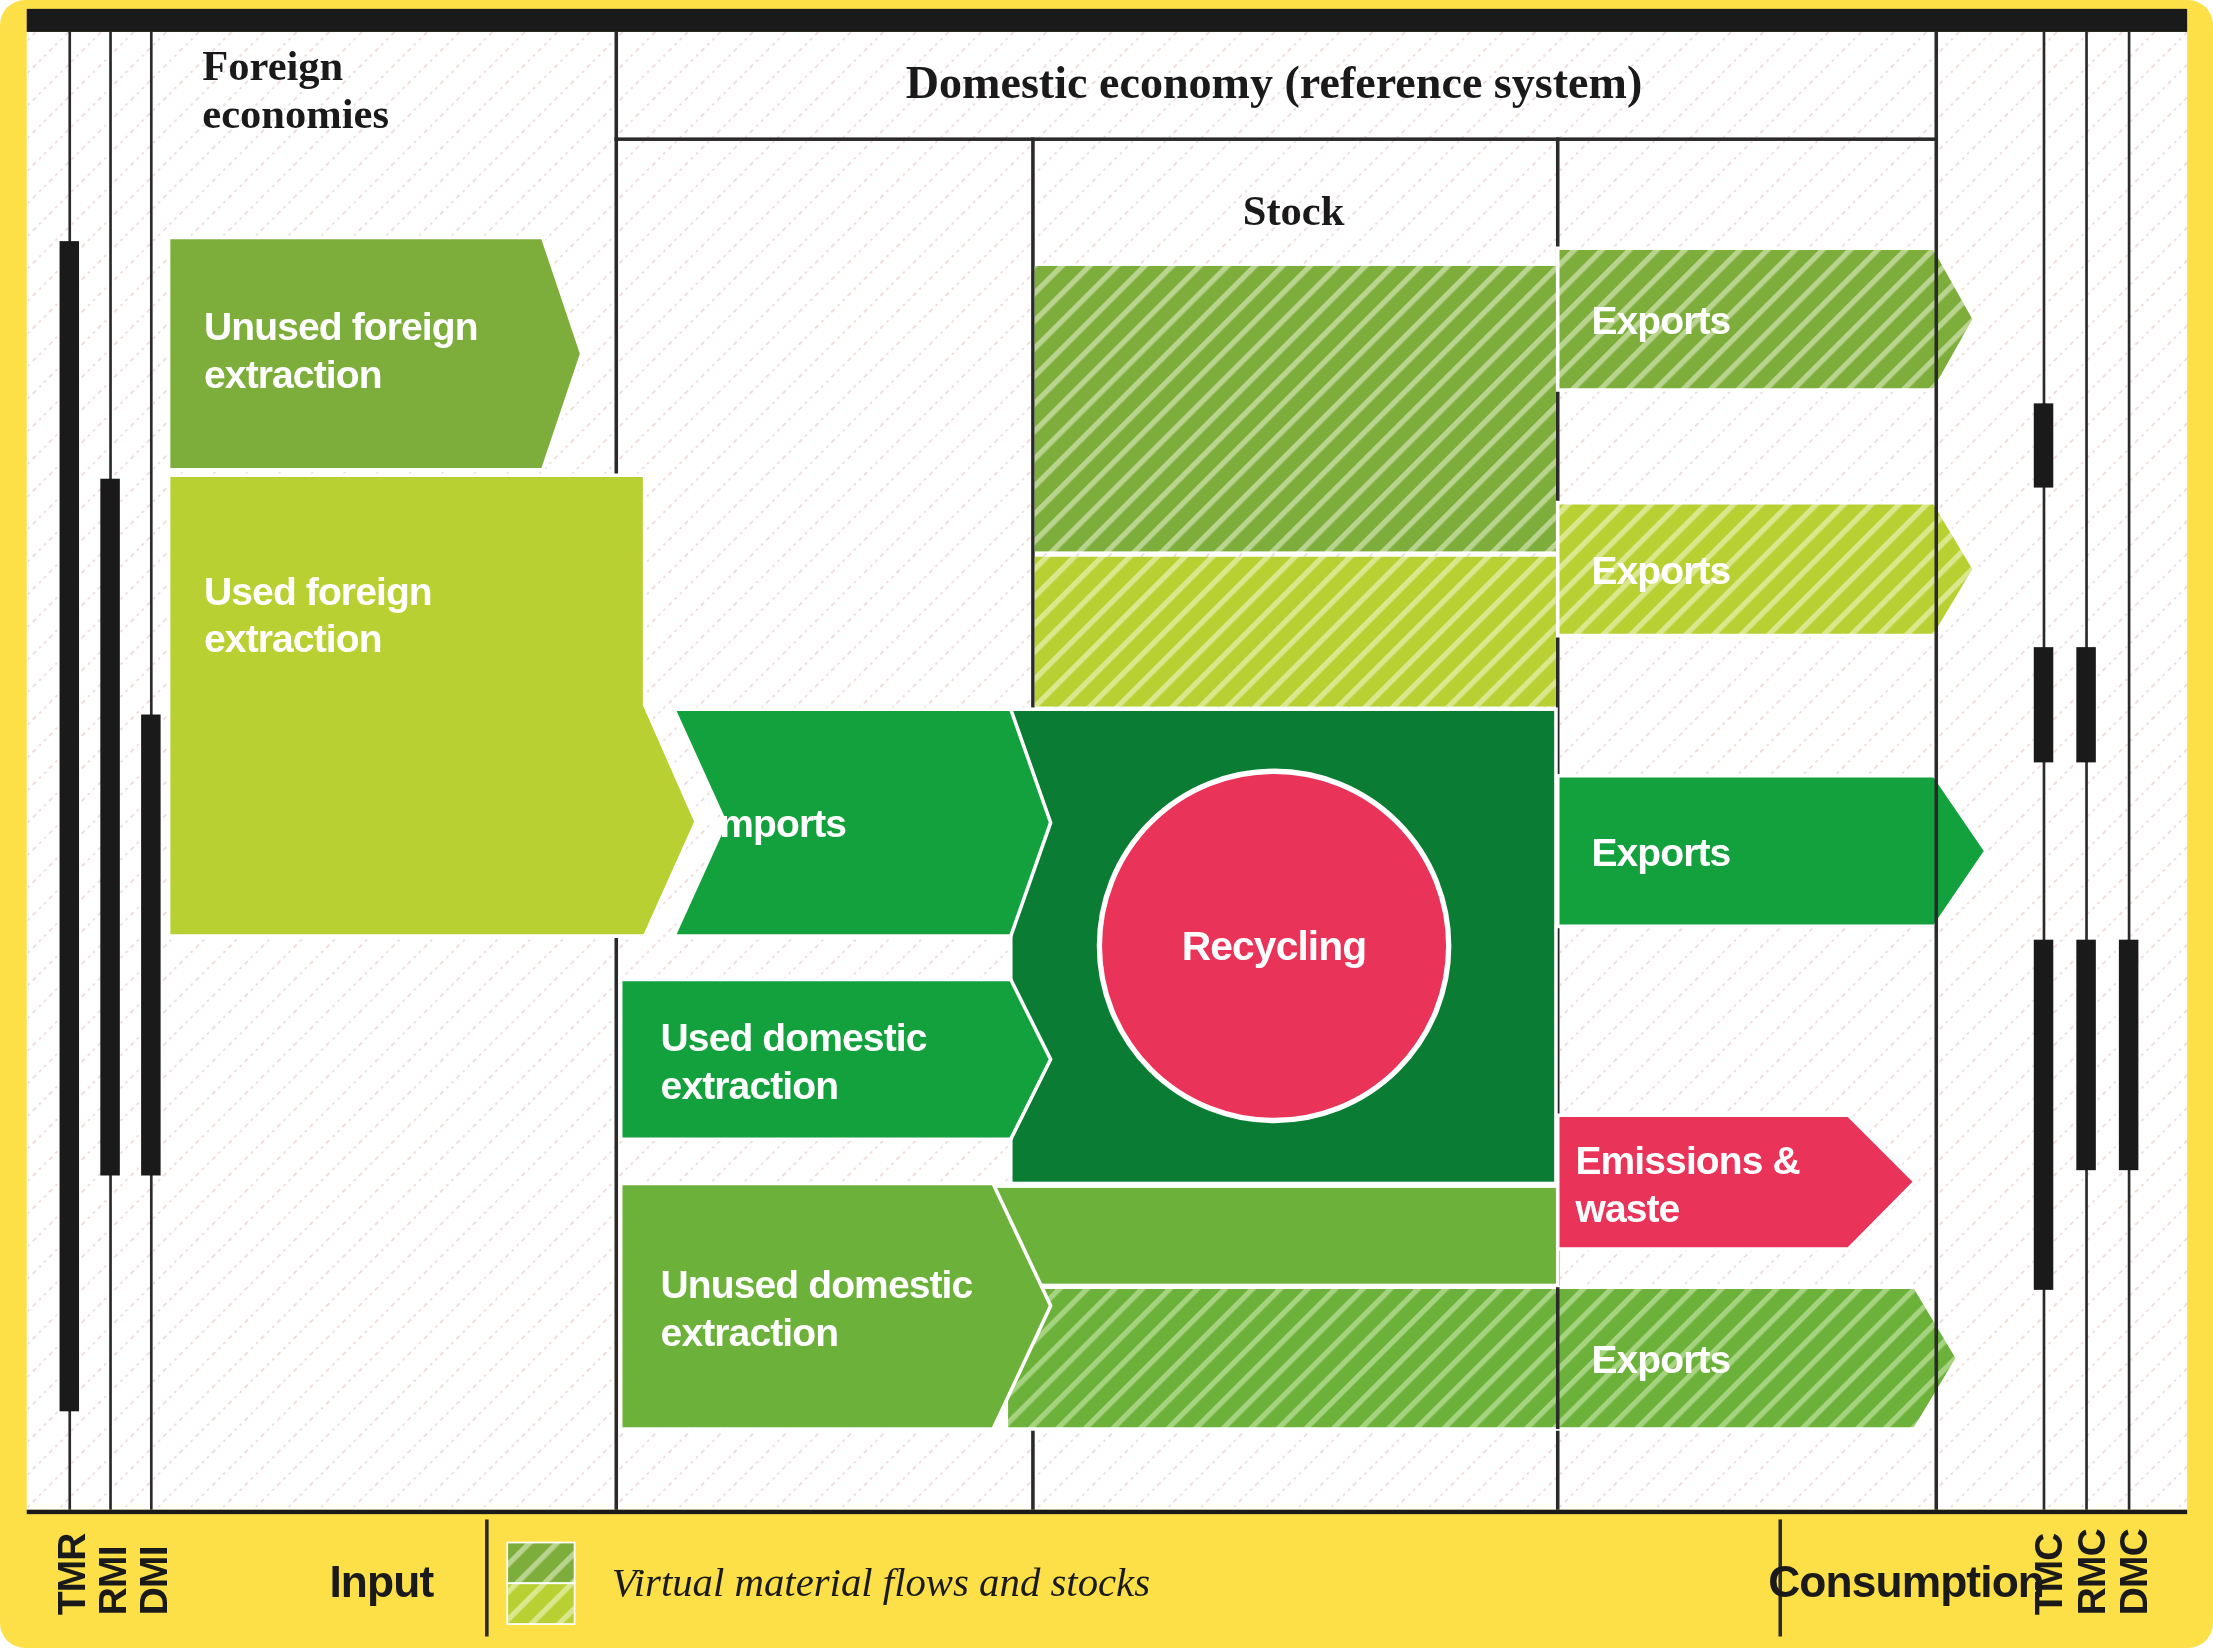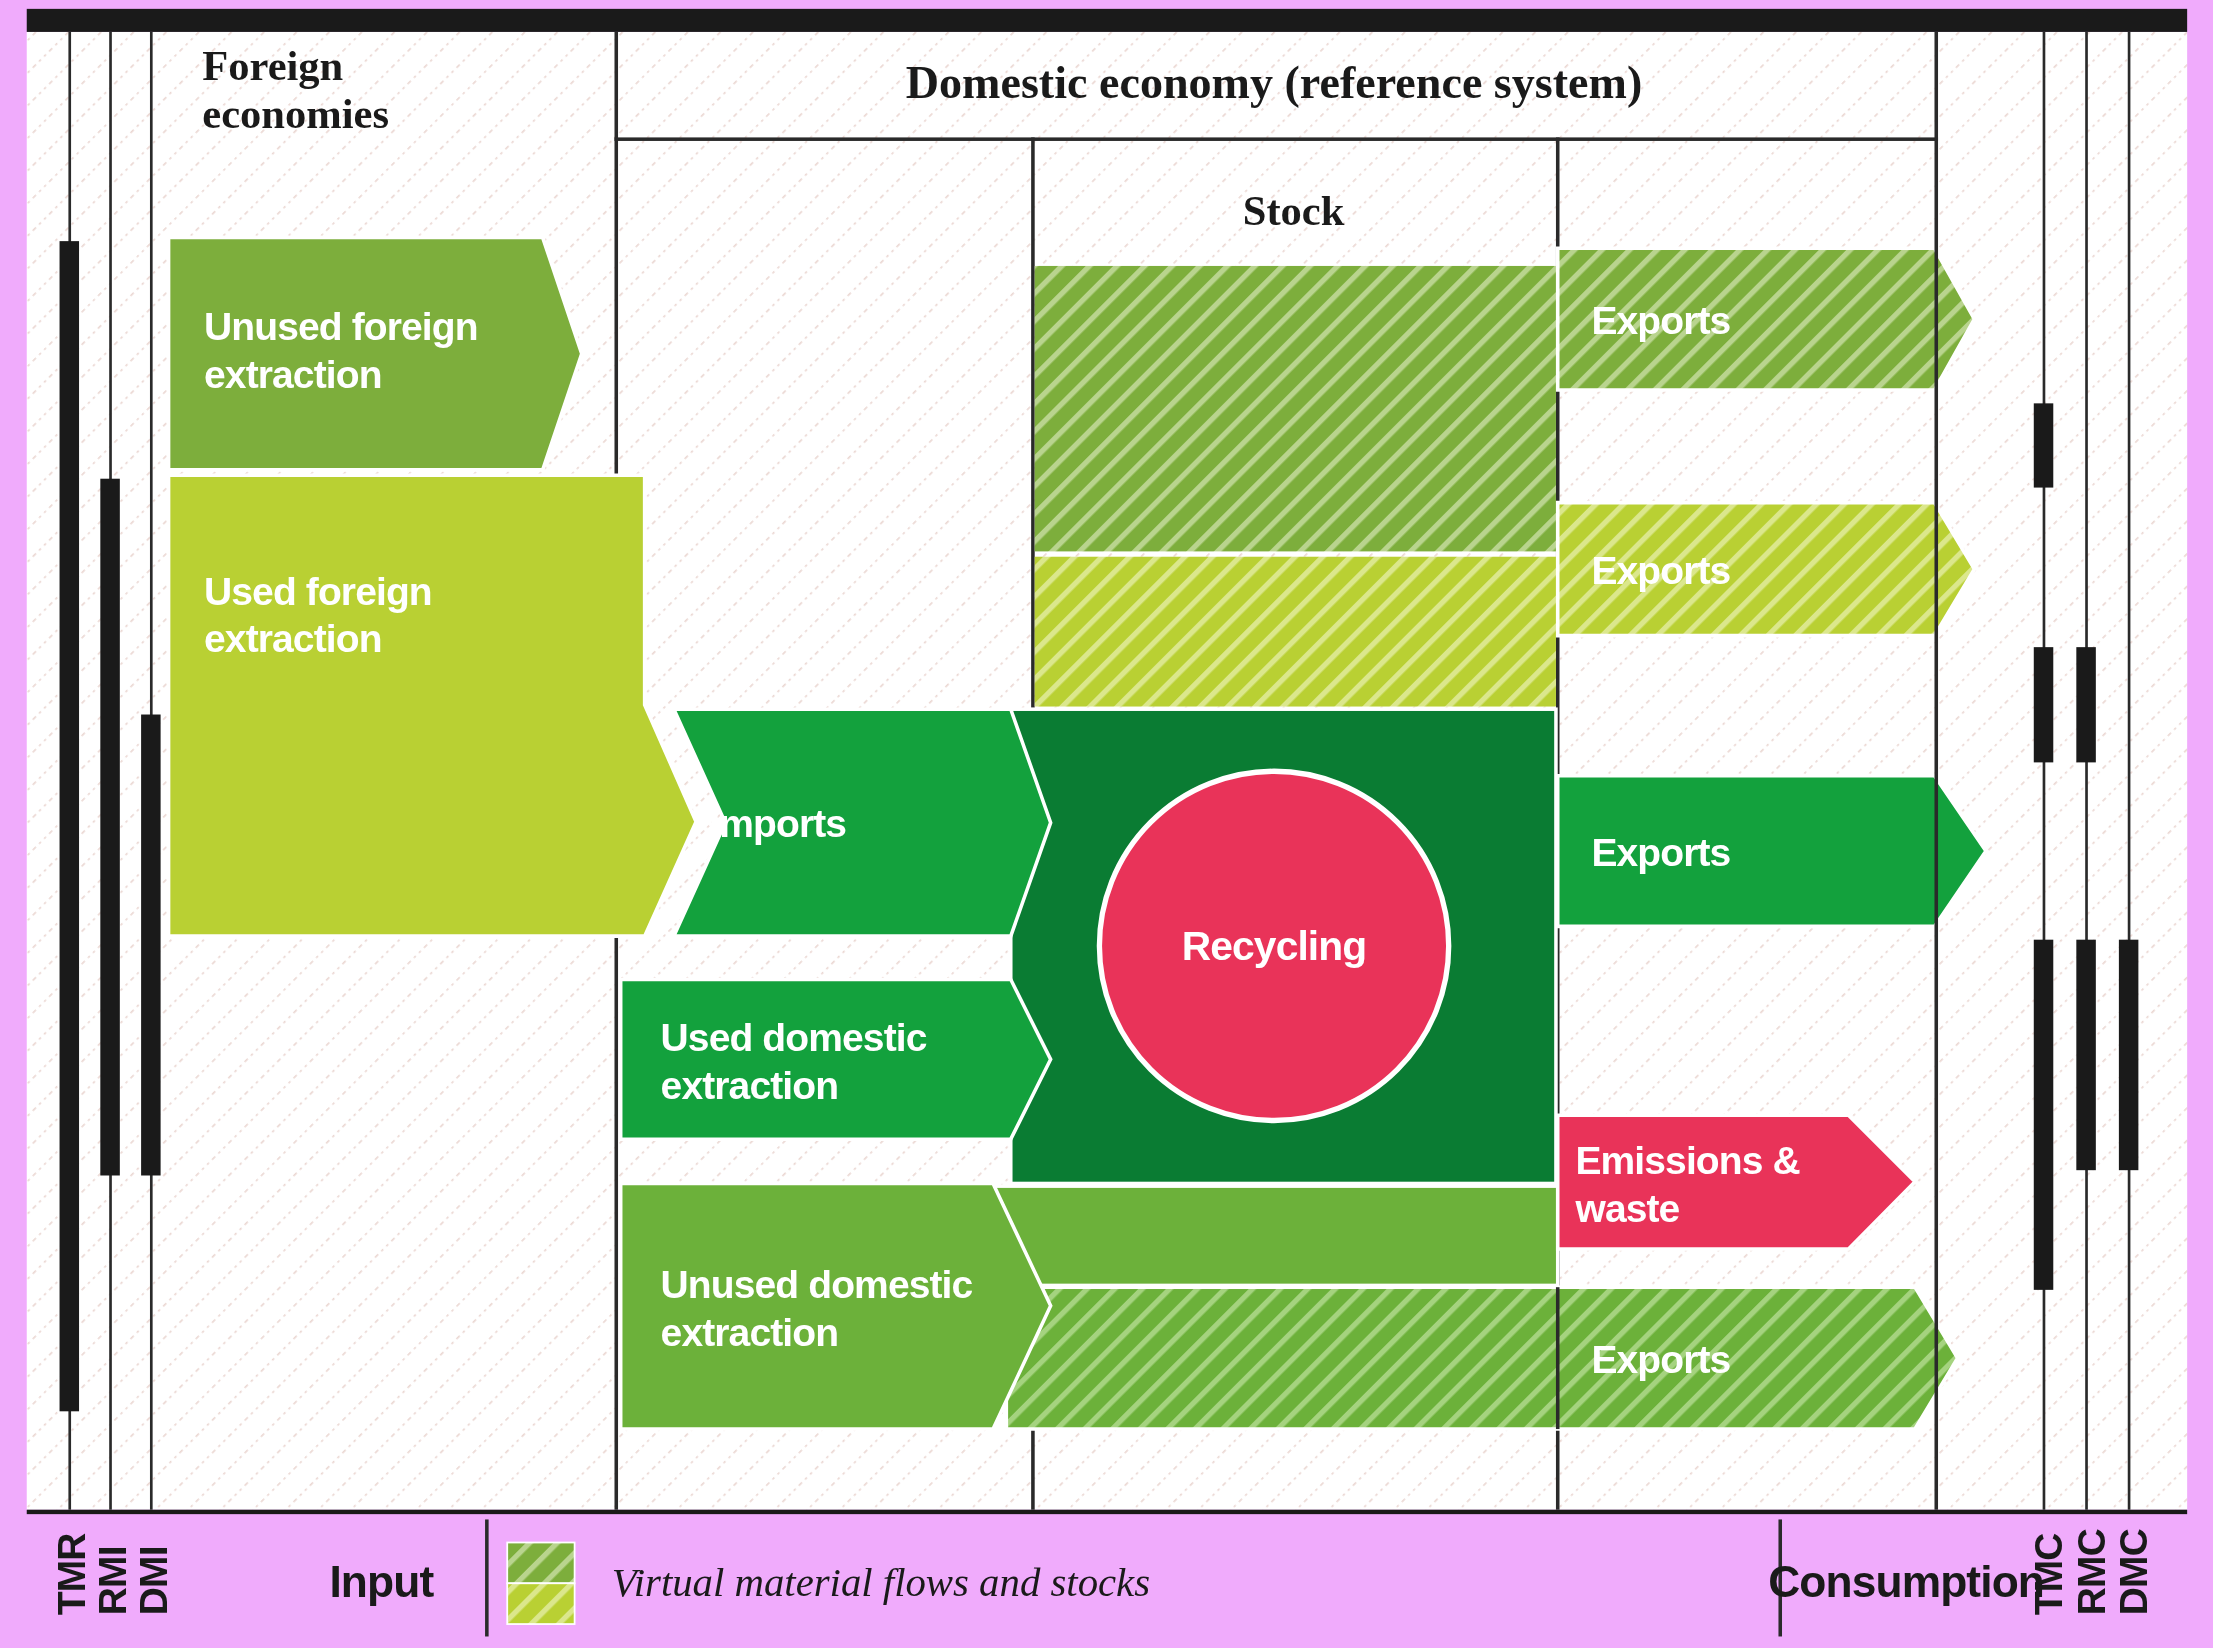--- a/index.html
+++ b/index.html
@@ -1,17 +1,17 @@
 <!DOCTYPE html>
 <html style="--ink: #1a1a1a; --line: #2a2a2a; --olive: #7dae3c; --olive-stripe: #b9d48e; --yellow-green: #b9d033; --yellow-stripe: #dbe78c; --bright-green: #13a13d; --dark-green: #0a7c33; --medium-green: #6cb13a; --medium-stripe: #a5d37f; --crimson: #e93359; --bg-hatch: #d3a89e;font-size:14px"><head>
 <meta charset="utf-8">
 <style>
   html,body{margin:0;padding:0;background:#fff;}
-  .page{position:relative;width:2213px;height:1648px;background:#f0abfc;overflow:hidden;
-        font-family:"Liberation Sans",sans-serif;}
+  .page{position:relative;width:2213px;height:1648px;background:#fde047;overflow:hidden;
+        font-family:"Liberation Sans",sans-serif;border-radius:25px;}
   svg{position:absolute;left:0;top:0;}
 
   
   .c-ink{fill:var(--ink,#1a1a1a);}
   .c-olive{fill:var(--olive,#7dae3c);}
   .c-olive-stripe{fill:var(--olive-stripe,#b9d48e);}
   .c-yellow{fill:var(--yellow-green,#b9d033);}
   .c-yellow-stripe{fill:var(--yellow-stripe,#dbe78c);}
   .c-bright{fill:var(--bright-green,#13a13d);}
   .c-dark{fill:var(--dark-green,#0a7c33);}

